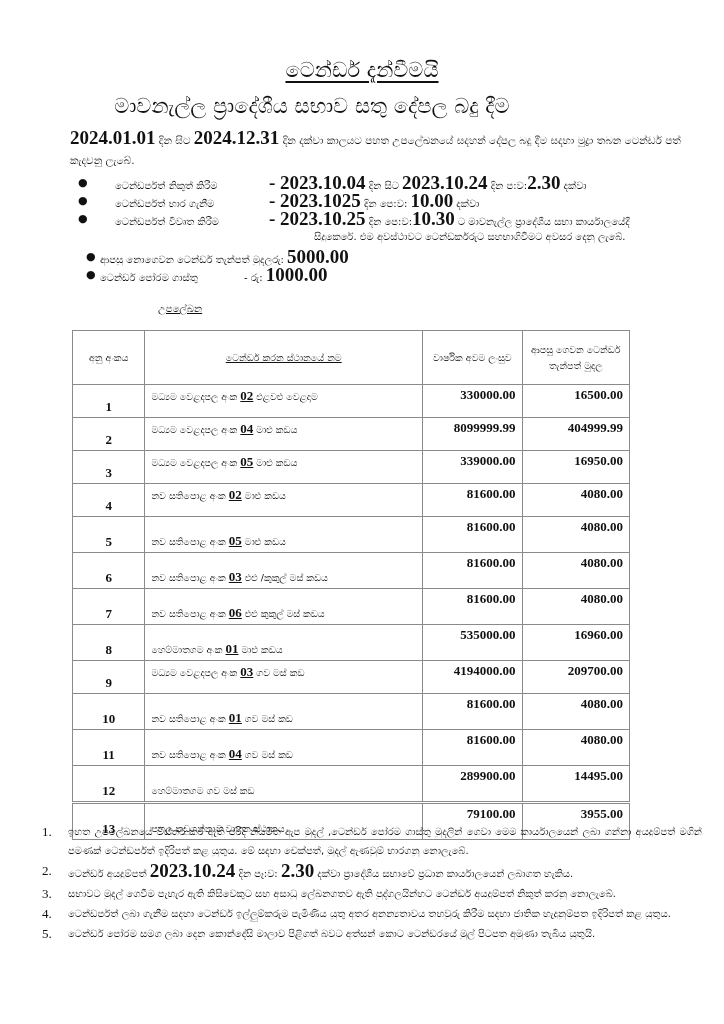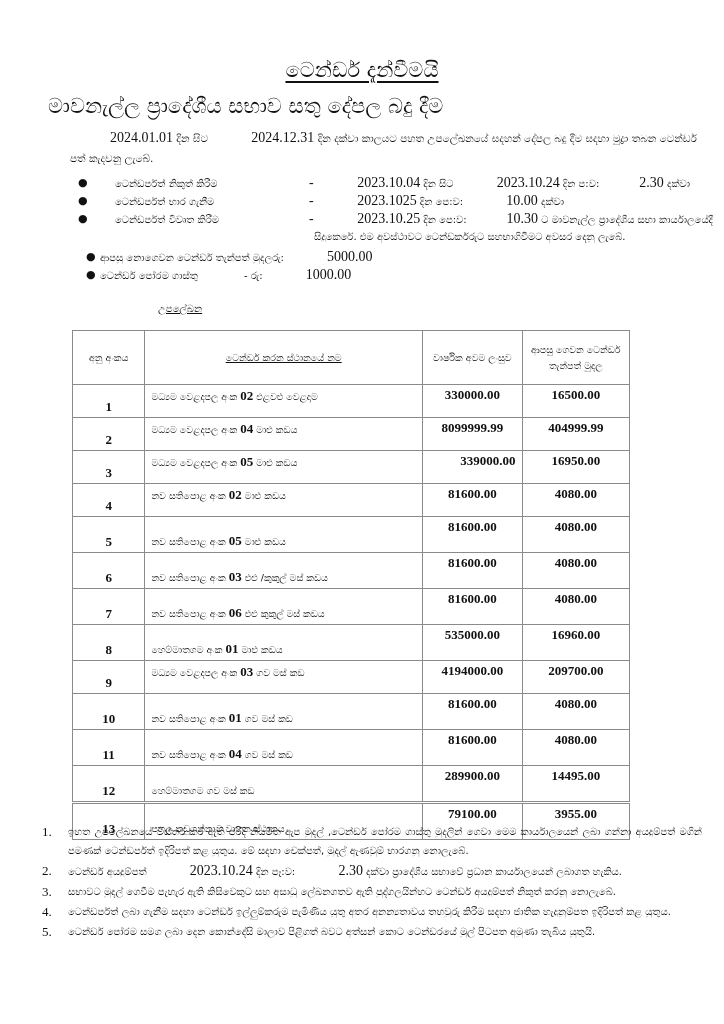--- a/index.html
+++ b/index.html
@@ -7,28 +7,28 @@
       width: 724px; height: 1024px; position: relative; overflow: hidden;
       font-family: "DejaVu Serif", "Liberation Serif", serif; color: #111;
     }
     .page { position: absolute; left: 0; top: 0; width: 724px; height: 1024px; }
     .title {
       position: absolute; top: 58px; left: 0; width: 724px; text-align: center;
       font-family: "DejaVu Sans", sans-serif; font-size: 21px; font-weight: normal;
     }
     .title span { text-decoration: underline; text-underline-offset: 4px; text-decoration-thickness: 2px; }
     .subtitle {
-      position: absolute; top: 94px; left: 0; width: 624px; text-align: left;
-      font-family: "DejaVu Sans", sans-serif; font-size: 21px; margin-left: 48px;
+      position: absolute; top: 94px; left: 0; width: 624px; text-align: center;
+      font-family: "DejaVu Sans", sans-serif; font-size: 21px;
     }
     .intro {
       position: absolute; top: 128px; left: 70px; width: 630px;
       font-family: "DejaVu Sans", sans-serif; font-size: 10.5px; line-height: 20px;
     }
-    .intro b, .bullets b, .notes b { font-family: "Liberation Serif", serif; font-size: 14px; font-weight: normal; margin-left: 40px; }
+    .intro b, .bullets b, .notes b { font-family: "Liberation Serif", serif; font-size: 19px; font-weight: bold; }
     .bullets {
       position: absolute; top: 174px; left: 92px; width: 600px; margin: 0; padding: 0; list-style: none;
       font-family: "DejaVu Sans", sans-serif; font-size: 10px;
     }
     .bullets li { position: relative; height: 18px; line-height: 18px; white-space: nowrap; }
     .bullets li .dot { position: absolute; left: -14px; top: 0; font-size: 11px; }
     .bullets li .lbl { display: inline-block; width: 154px; margin-left: 23px; }
     .bullets li.cont { padding-left: 222px; }
     .bullets2 { top: 248px; left: 100px; }
     .bullets2 li .lbl2 { display: inline-block; }
@@ -41,25 +41,25 @@
       border-collapse: collapse; font-family: "DejaVu Sans", sans-serif; font-size: 9.5px;
     }
     table.tender th, table.tender td { border: 1px solid #8a8a8a; padding: 0 6px; }
     table.tender th { font-weight: normal; height: 53px; text-align: center; line-height: 16px; }
     table.tender td { height: 29px; vertical-align: top; }
     .c-no { width: 60px; text-align: center; }
     .c-name { width: 268px; text-decoration: underline; }
     .c-rent { width: 87px; }
     .c-dep { width: 95px; }
     td.no { text-align: center; vertical-align: bottom !important; font-family: "Liberation Serif", serif; font-weight: bold; font-size: 13px; padding-bottom: 2px !important; }
-    td.num { text-align: center; font-family: "Liberation Serif", serif; font-weight: bold; font-size: 13px; padding-top: 2px !important; }
+    td.num { text-align: right; font-family: "Liberation Serif", serif; font-weight: bold; font-size: 13px; padding-top: 2px !important; }
     td.num.center { text-align: right; }
     td.name { padding-top: 3px !important; }
     td.name.bottom { vertical-align: bottom; padding-bottom: 3px !important; }
-    td.name b { font-family: "Liberation Serif", serif; font-size: 13px; }
+    td.name b { font-family: "Liberation Serif", serif; font-size: 13px; text-decoration: underline; }
     tr.dbl td { border-top: 3px double #8a8a8a; }
     .notes {
       position: absolute; top: 822px; left: 42px; width: 660px; margin: 0; padding: 0; list-style: none;
       font-family: "DejaVu Sans", sans-serif; font-size: 10px; line-height: 19px; text-align: justify;
     }
     .notes li { position: relative; padding-left: 26px; margin-bottom: 1px; }
     .notes li .n { position: absolute; left: 0; top: 0; font-family: "Liberation Serif", serif; font-size: 13px; }
   </style>
 </head>
 <body>

